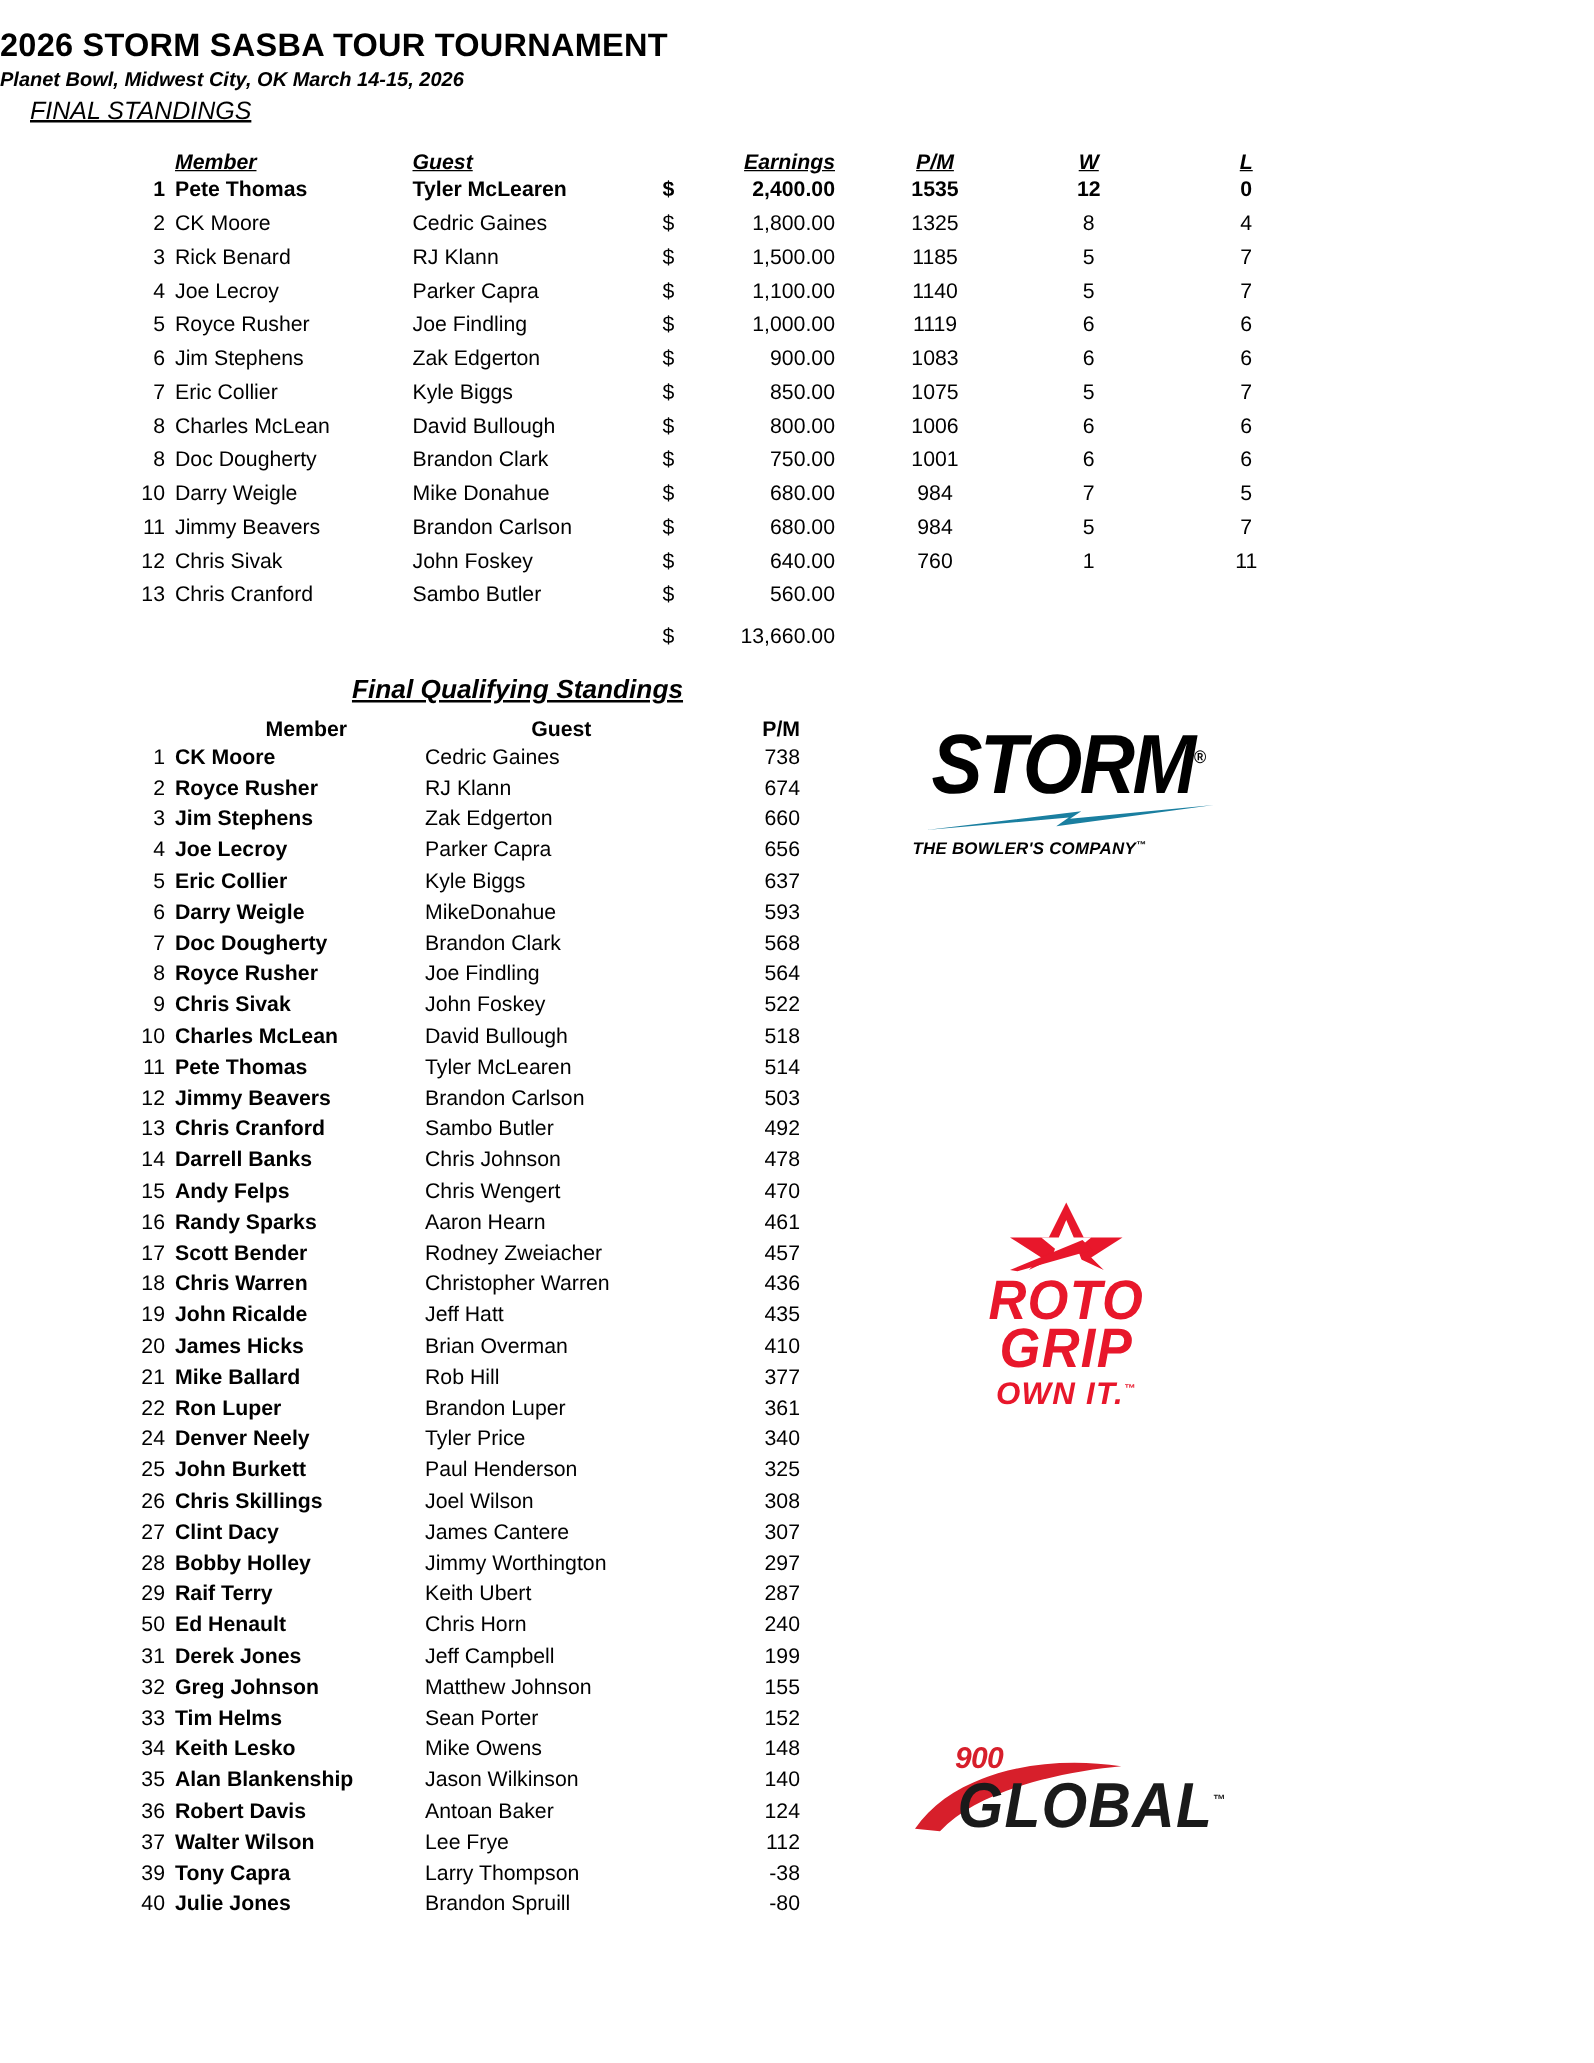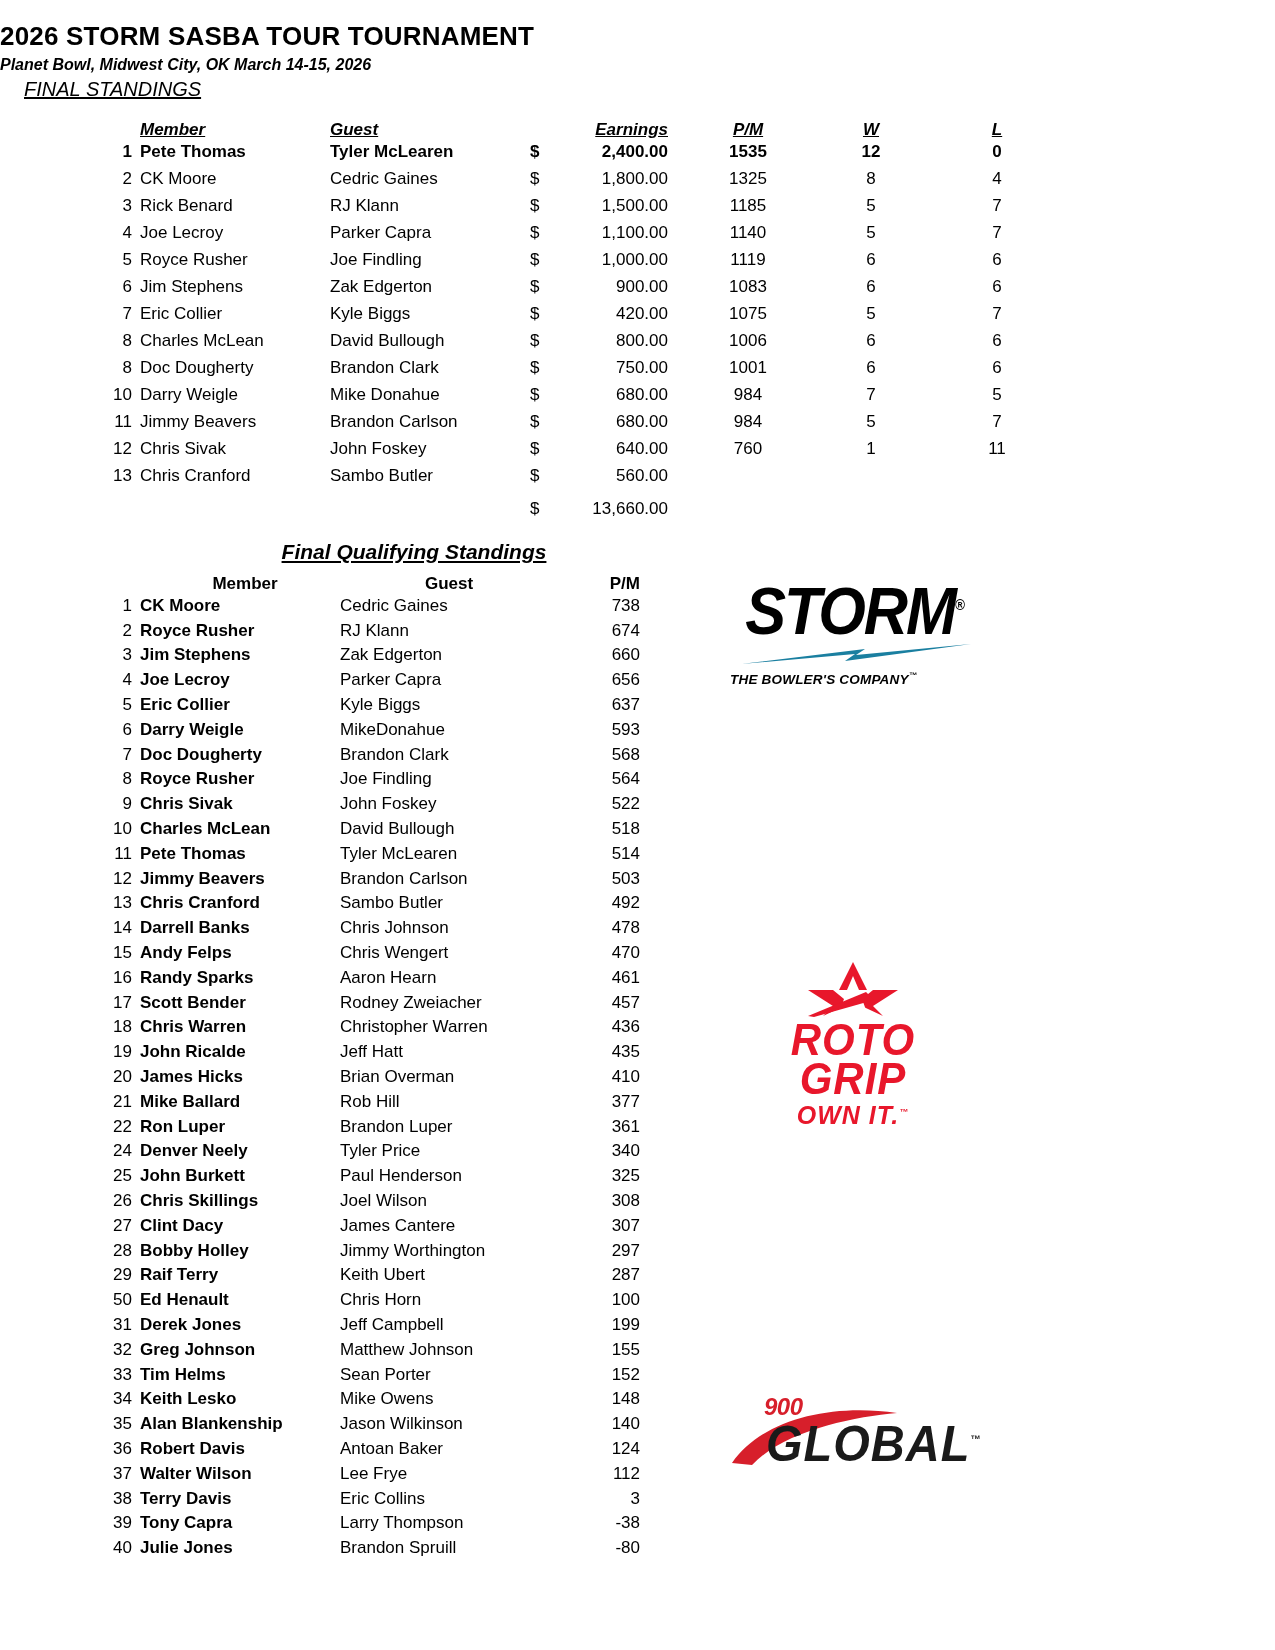--- a/index.html
+++ b/index.html
@@ -295,21 +295,21 @@
             <td class="c-earn">900.00</td>
             <td class="c-pm">1083</td>
             <td class="c-w">6</td>
             <td class="c-l">6</td>
           </tr>
           <tr>
             <td class="c-rank">7</td>
             <td class="c-member">Eric Collier</td>
             <td class="c-guest">Kyle Biggs</td>
             <td class="c-dollar">$</td>
-            <td class="c-earn">420.00</td>
+            <td class="c-earn">850.00</td>
             <td class="c-pm">1075</td>
             <td class="c-w">5</td>
             <td class="c-l">7</td>
           </tr>
           <tr>
             <td class="c-rank">8</td>
             <td class="c-member">Charles McLean</td>
             <td class="c-guest">David Bullough</td>
             <td class="c-dollar">$</td>
             <td class="c-earn">800.00</td>
@@ -559,21 +559,21 @@
           <tr>
             <td class="q-rank">29</td>
             <td class="q-member bold">Raif Terry</td>
             <td class="q-guest">Keith Ubert</td>
             <td class="q-pm">287</td>
           </tr>
           <tr>
             <td class="q-rank">50</td>
             <td class="q-member bold">Ed Henault</td>
             <td class="q-guest">Chris Horn</td>
-            <td class="q-pm">100</td>
+            <td class="q-pm">240</td>
           </tr>
           <tr>
             <td class="q-rank">31</td>
             <td class="q-member bold">Derek Jones</td>
             <td class="q-guest">Jeff Campbell</td>
             <td class="q-pm">199</td>
           </tr>
           <tr>
             <td class="q-rank">32</td>
             <td class="q-member bold">Greg Johnson</td>
@@ -602,26 +602,20 @@
             <td class="q-rank">36</td>
             <td class="q-member bold">Robert Davis</td>
             <td class="q-guest">Antoan Baker</td>
             <td class="q-pm">124</td>
           </tr>
           <tr>
             <td class="q-rank">37</td>
             <td class="q-member bold">Walter Wilson</td>
             <td class="q-guest">Lee Frye</td>
             <td class="q-pm">112</td>
-          </tr>
-          <tr>
-            <td class="q-rank">38</td>
-            <td class="q-member bold">Terry Davis</td>
-            <td class="q-guest">Eric Collins</td>
-            <td class="q-pm">3</td>
           </tr>
           <tr>
             <td class="q-rank">39</td>
             <td class="q-member bold">Tony Capra</td>
             <td class="q-guest">Larry Thompson</td>
             <td class="q-pm">-38</td>
           </tr>
           <tr>
             <td class="q-rank">40</td>
             <td class="q-member bold">Julie Jones</td>

